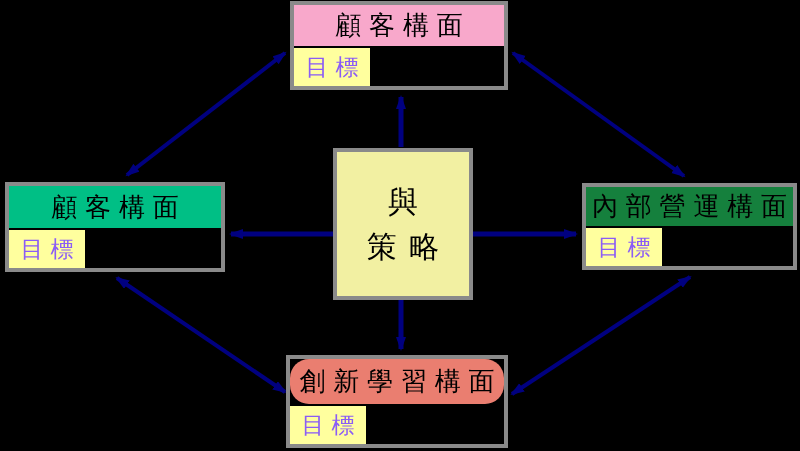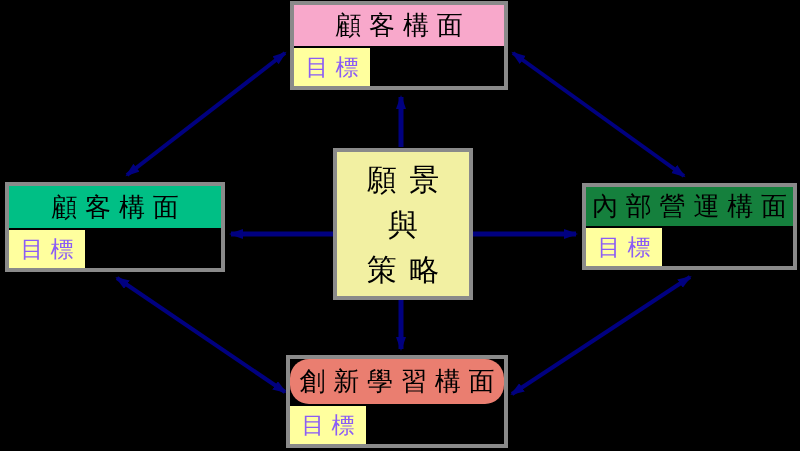--- a/index.html
+++ b/index.html
@@ -135,18 +135,17 @@
 
   <div class="pbox pbox-bottom">
     <div class="ptitle" style="background: rgb(234, 126, 112); border-radius: 19px;">創新學習構面</div>
     <div class="goal-row">
       <div class="goal-label" style="background: rgb(255, 255, 158);">目標</div>
       <div class="goal-blank"></div>
     </div>
   </div>
 
   <div class="cbox" style="background: rgb(242, 240, 162);">
-    <div>願景</div>
     <div>與</div>
     <div>策略</div>
   </div>
 
 </div>
 
 </body></html>

